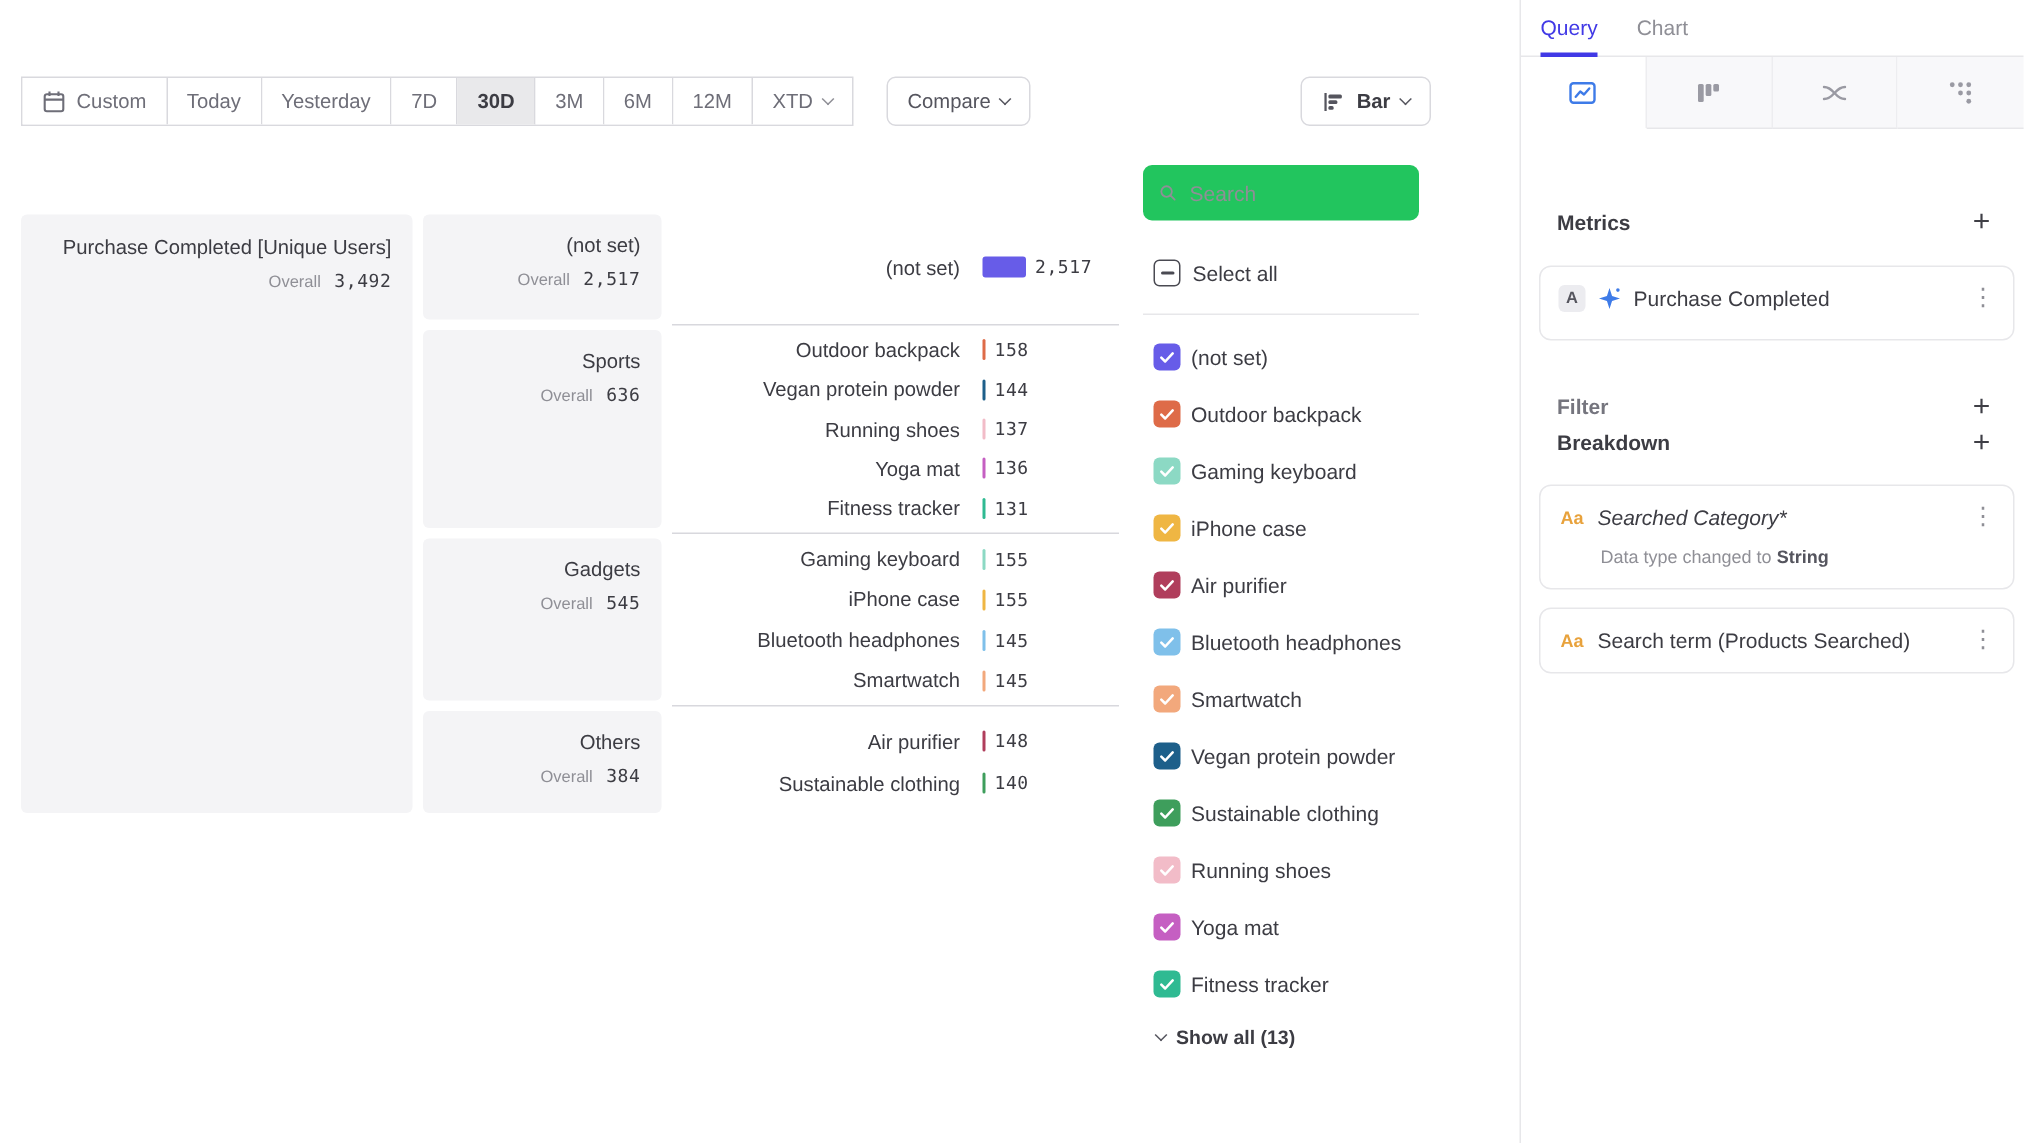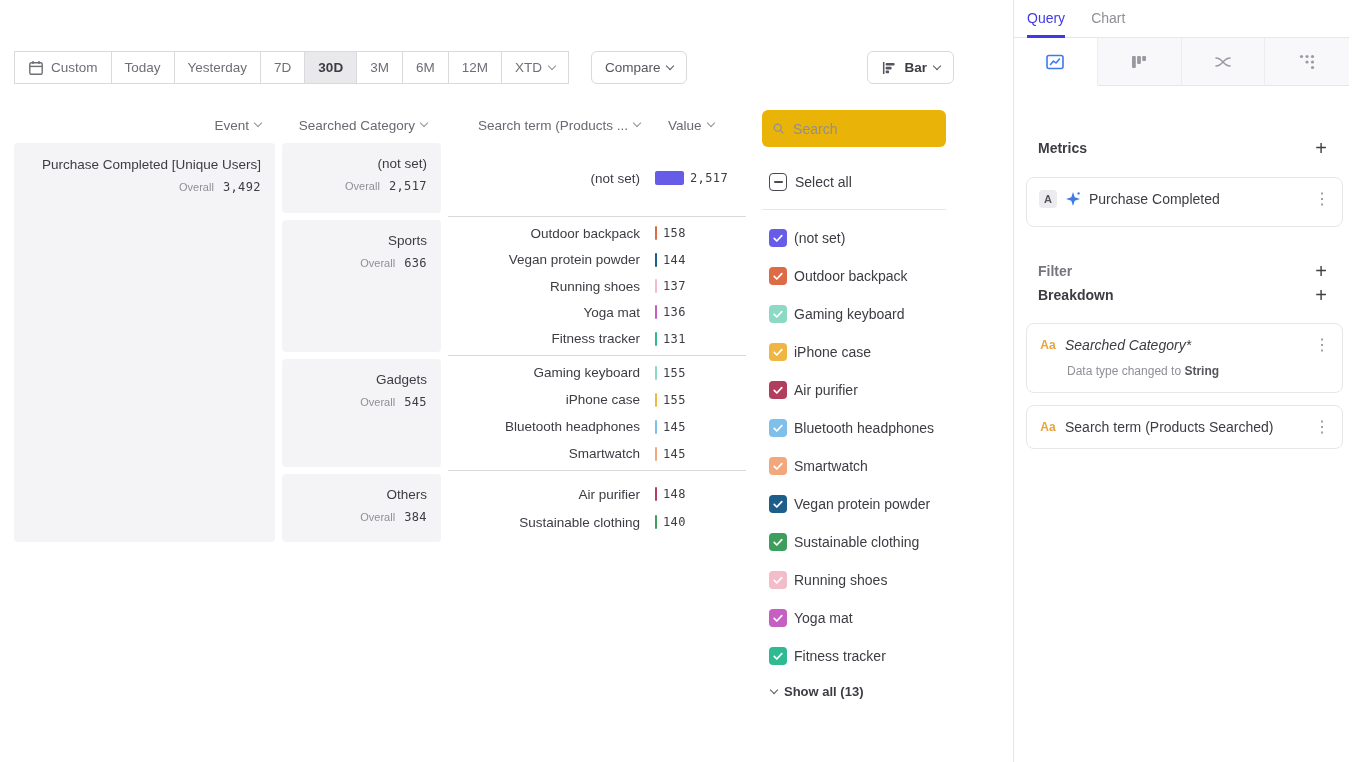--- a/index.html
+++ b/index.html
@@ -36,21 +36,21 @@
   .col-terms{width:298px;margin-left:7px}
   .tsec{display:flex;flex-direction:column;justify-content:center}
   .tsec.s0{height:70px}.tsec.s1{height:132px}.tsec.s2{height:108px}.tsec.s3{height:68px}
   .tdiv{height:1px;background:#d8d8dd;margin:3px 0}
   .trow{height:28px;display:flex;align-items:center;cursor:pointer}
   .tlabel{width:192px;text-align:right;font-size:13.5px;color:#3c3c43;flex:none}
   .bar{height:14px;border-radius:2px;margin-left:15px;flex:none}
   .tval{margin-left:6px}
   
   .filter-panel{position:absolute;top:110px;left:762px;width:184px}
-  .search-box{height:37px;background:#eab308;border-radius:6px;display:flex;align-items:center;padding:0 10px;gap:8px}
+  .search-box{height:37px;background:#22c55e;border-radius:6px;display:flex;align-items:center;padding:0 10px;gap:8px}
   .search-box input{border:none;outline:none;background:transparent;font-family:inherit;font-size:14px;color:#3c3c43;width:100%}
   .search-box input::placeholder{color:#8f8f96}
   .select-all{margin-top:26px;display:flex;align-items:center;gap:8px;padding-left:7px;cursor:pointer}
   .ind-box{width:18px;height:18px;border:1.5px solid #4a4a52;border-radius:4px;background:#fff;display:flex;align-items:center;justify-content:center;flex:none}
   .dash{width:9px;height:2px;background:#4a4a52;border-radius:1px}
   .fdivider{margin-top:18px;height:1px;background:#e7e7ea}
   .list-caption{margin-top:17px;font-size:12px;color:#8f8f96;line-height:16px;width:150px}
   .flist{margin-top:9px}
   .fitem{height:38px;display:flex;align-items:center;gap:7px;padding-left:7px;cursor:pointer}
   .cbox{width:18px;height:18px;border-radius:4px;display:flex;align-items:center;justify-content:center;flex:none}
@@ -139,38 +139,20 @@
           <line x1="2.7" y1="2" x2="2.7" y2="14" stroke="#55555e" stroke-width="1.5"></line>
           <rect x="4.6" y="3" width="9" height="2.6" rx="1" fill="#55555e"></rect>
           <rect x="4.6" y="6.8" width="6" height="2.6" rx="1" fill="#55555e"></rect>
           <rect x="4.6" y="10.6" width="3.5" height="2.6" rx="1" fill="#55555e"></rect>
         </svg>
       <span>Bar</span>
       <span class="chev dark"></span>
     </button>
   </div>
 
-  <div class="thead">
-    <div class="hcell h-event">
-        <span>Event</span>
-        <span class="chev"></span>
-      </div>
-    <div class="hcell h-cat">
-        <span>Searched Category</span>
-        <span class="chev"></span>
-      </div>
-    <div class="hcell h-term">
-        <span>Search term (Products ...</span>
-        <span class="chev"></span>
-      </div>
-    <div class="hcell h-value">
-        <span>Value</span>
-        <span class="chev"></span>
-      </div>
-  </div>
 
   <div class="tbody">
     <div class="event-box">
       <div class="cell-name">Purchase Completed [Unique Users]</div>
       <div class="overall-line">
           <span class="ov-label">Overall</span>
           <span class="num">3,492</span>
         </div>
     </div>
 

